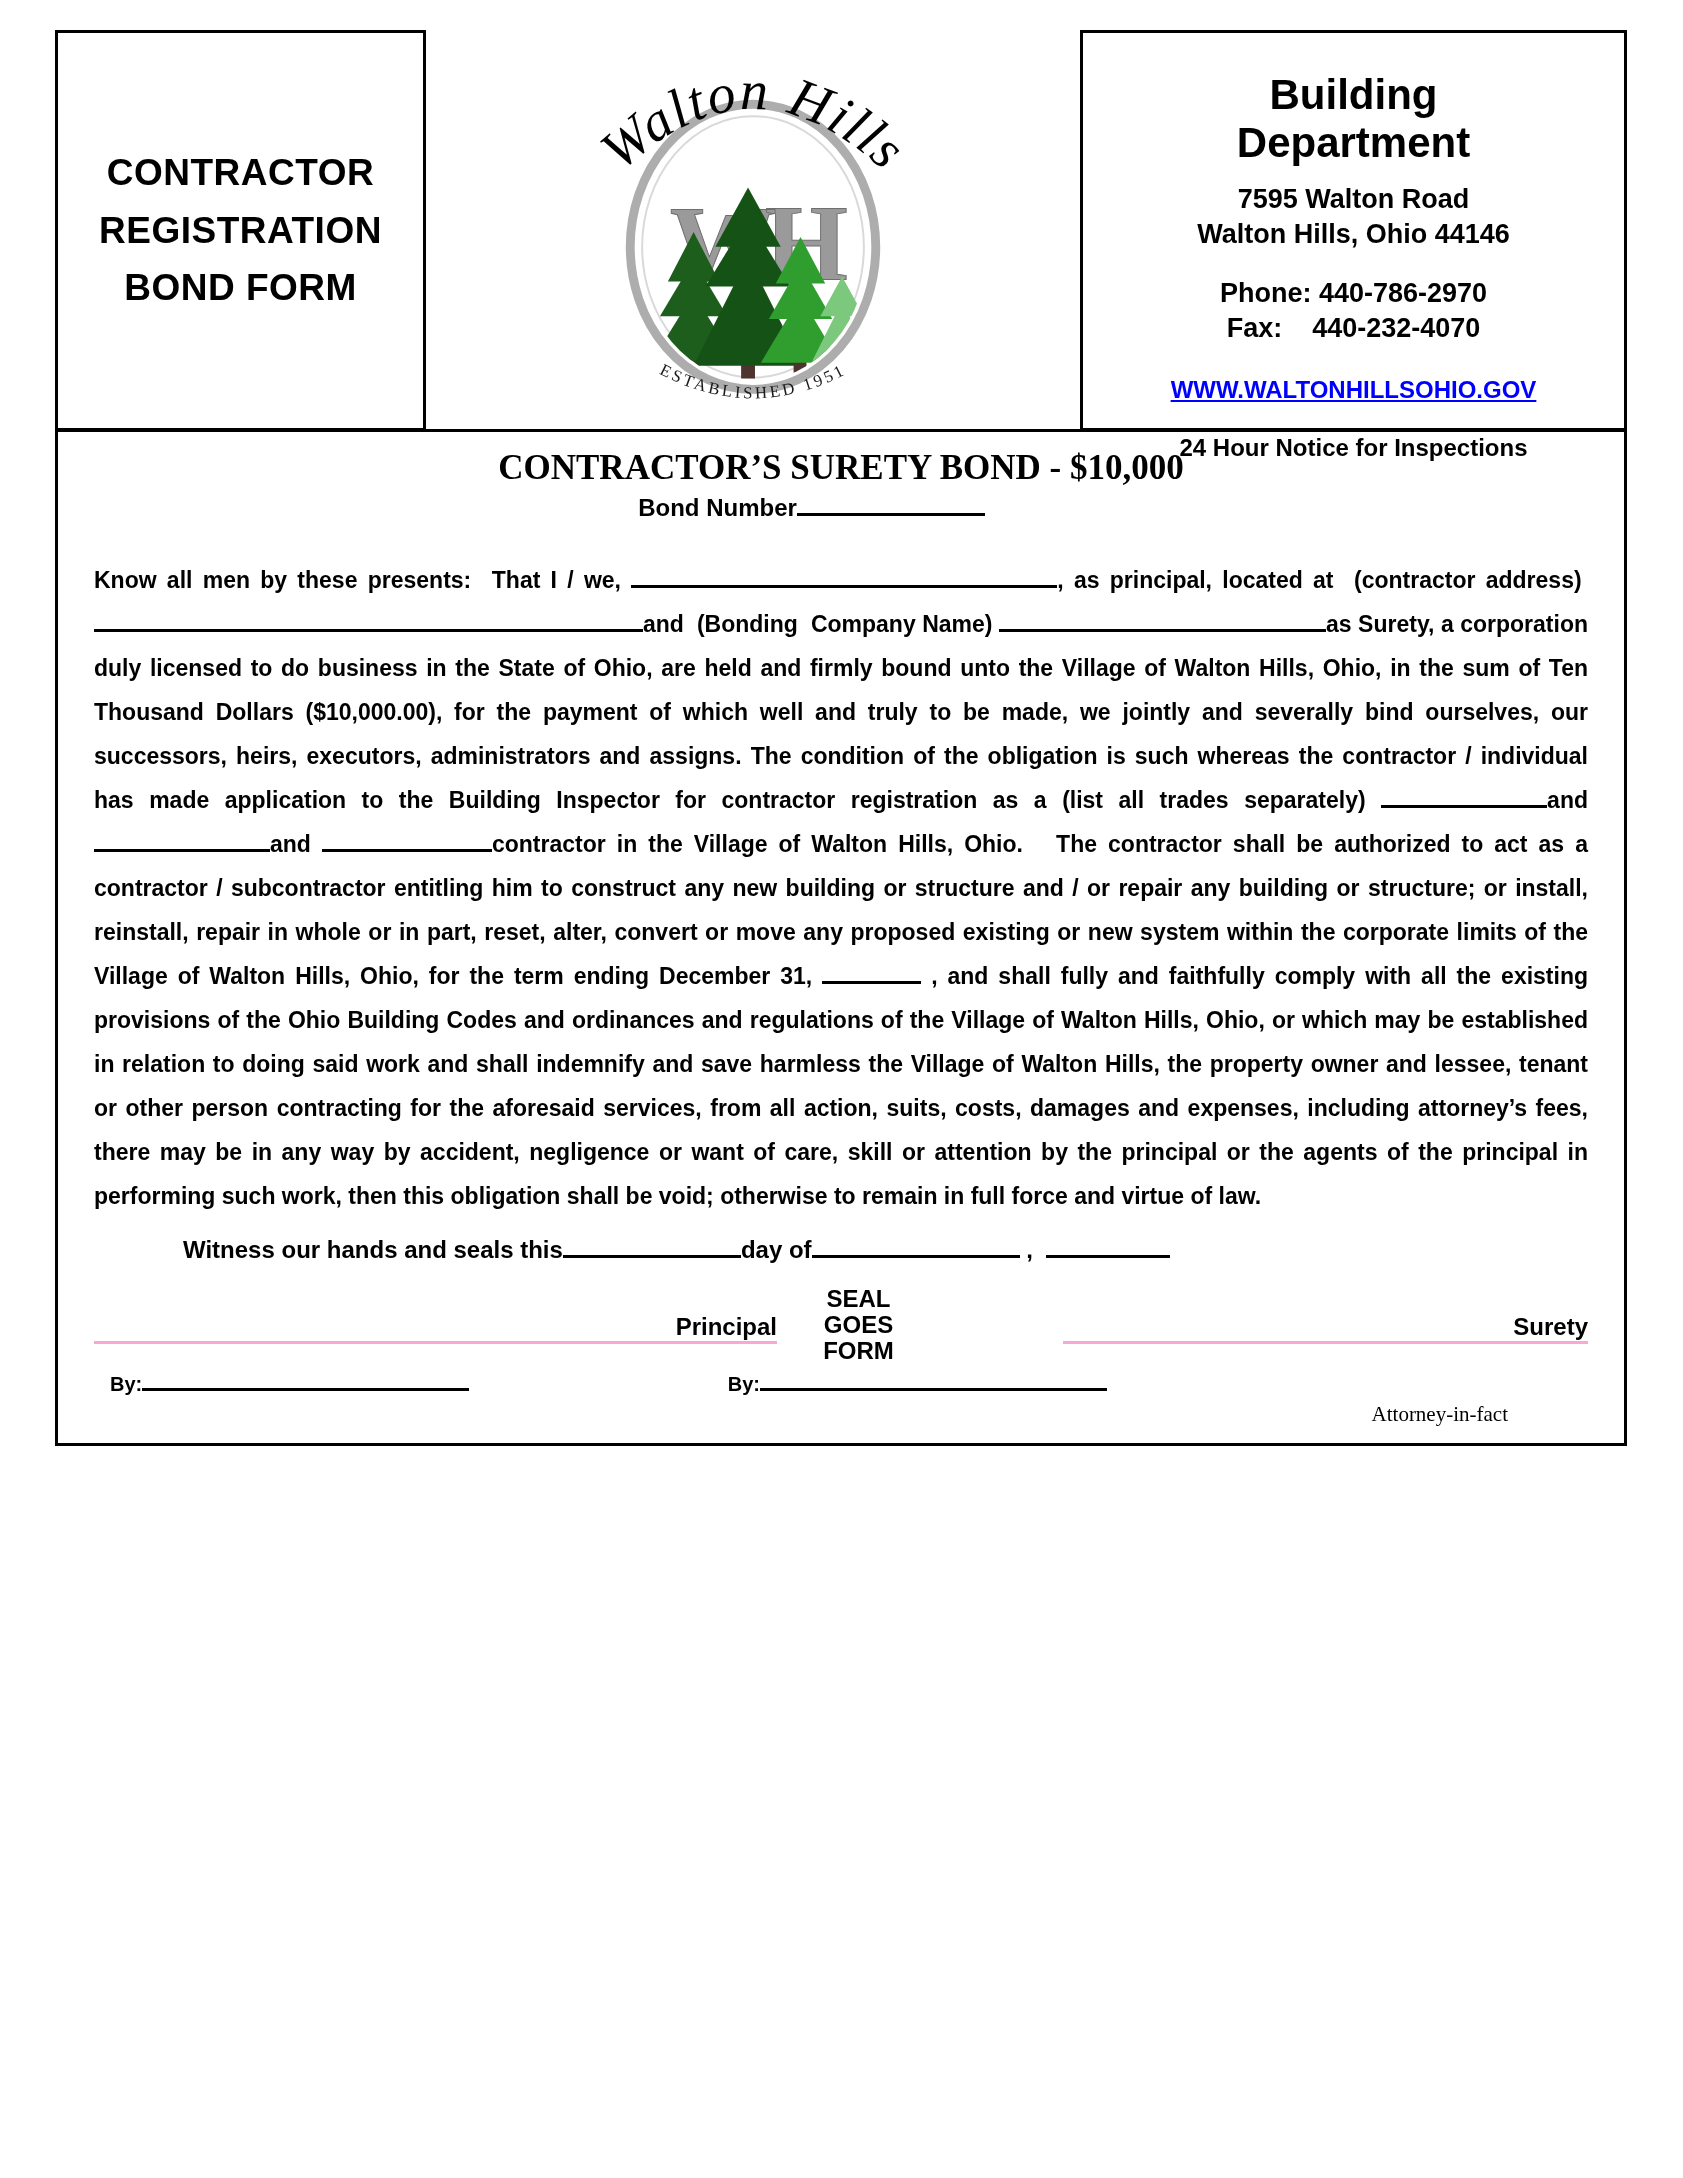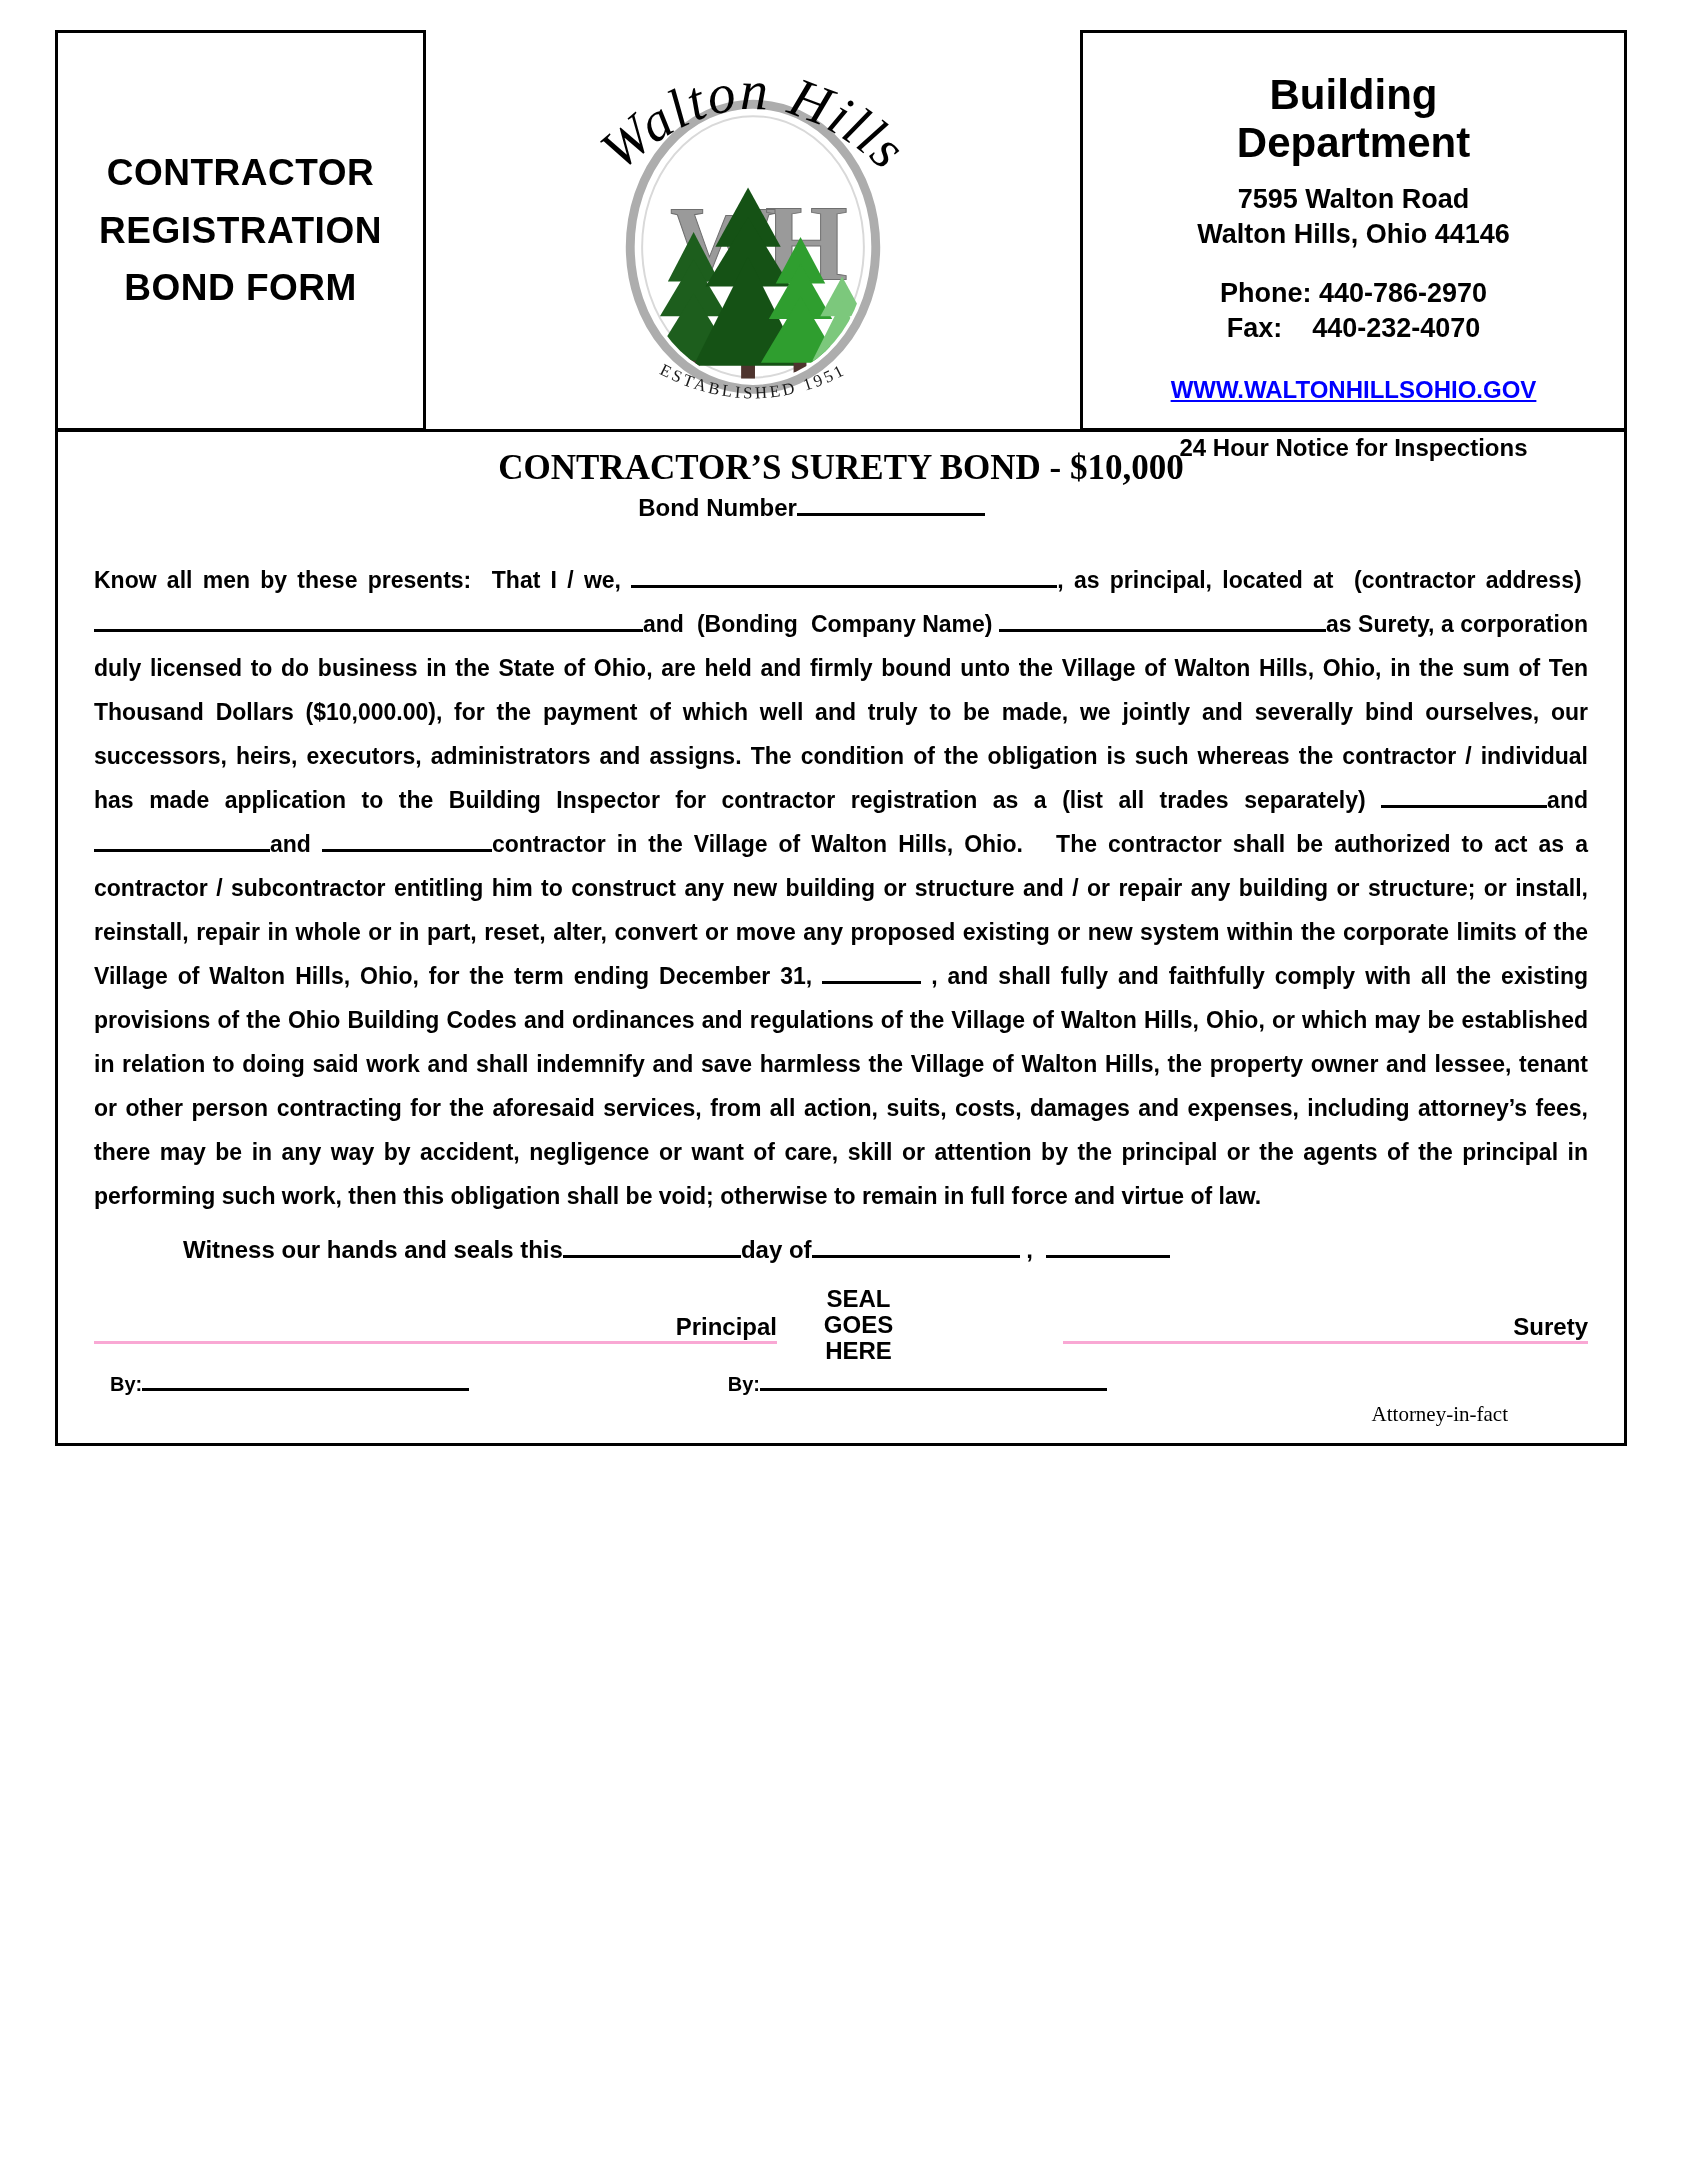--- a/index.html
+++ b/index.html
@@ -183,21 +183,21 @@
 
   <div class="fill-line witness-line">Witness our hands and seals this<span class="blank" style="width: 178px;"></span>day of<span class="blank" style="width: 208px;"></span> ,&nbsp; <span class="blank" style="width: 124px;"></span></div>
 
   <div class="sig-row">
     <div class="sig-line sig-left">
       <span>Principal</span>
     </div>
     <div class="seal-stack">
       <div>SEAL</div>
       <div>GOES</div>
-      <div>HERE</div>
+      <div>FORM</div>
     </div>
     <div class="sig-line sig-right">
       <span>Surety</span>
     </div>
   </div>
 
   <div class="by-row">
     <div class="by-left">By:<span class="blank" style="width: 327px;"></span></div>
     <div class="by-right">By:<span class="blank" style="width: 347px;"></span></div>
   </div>

